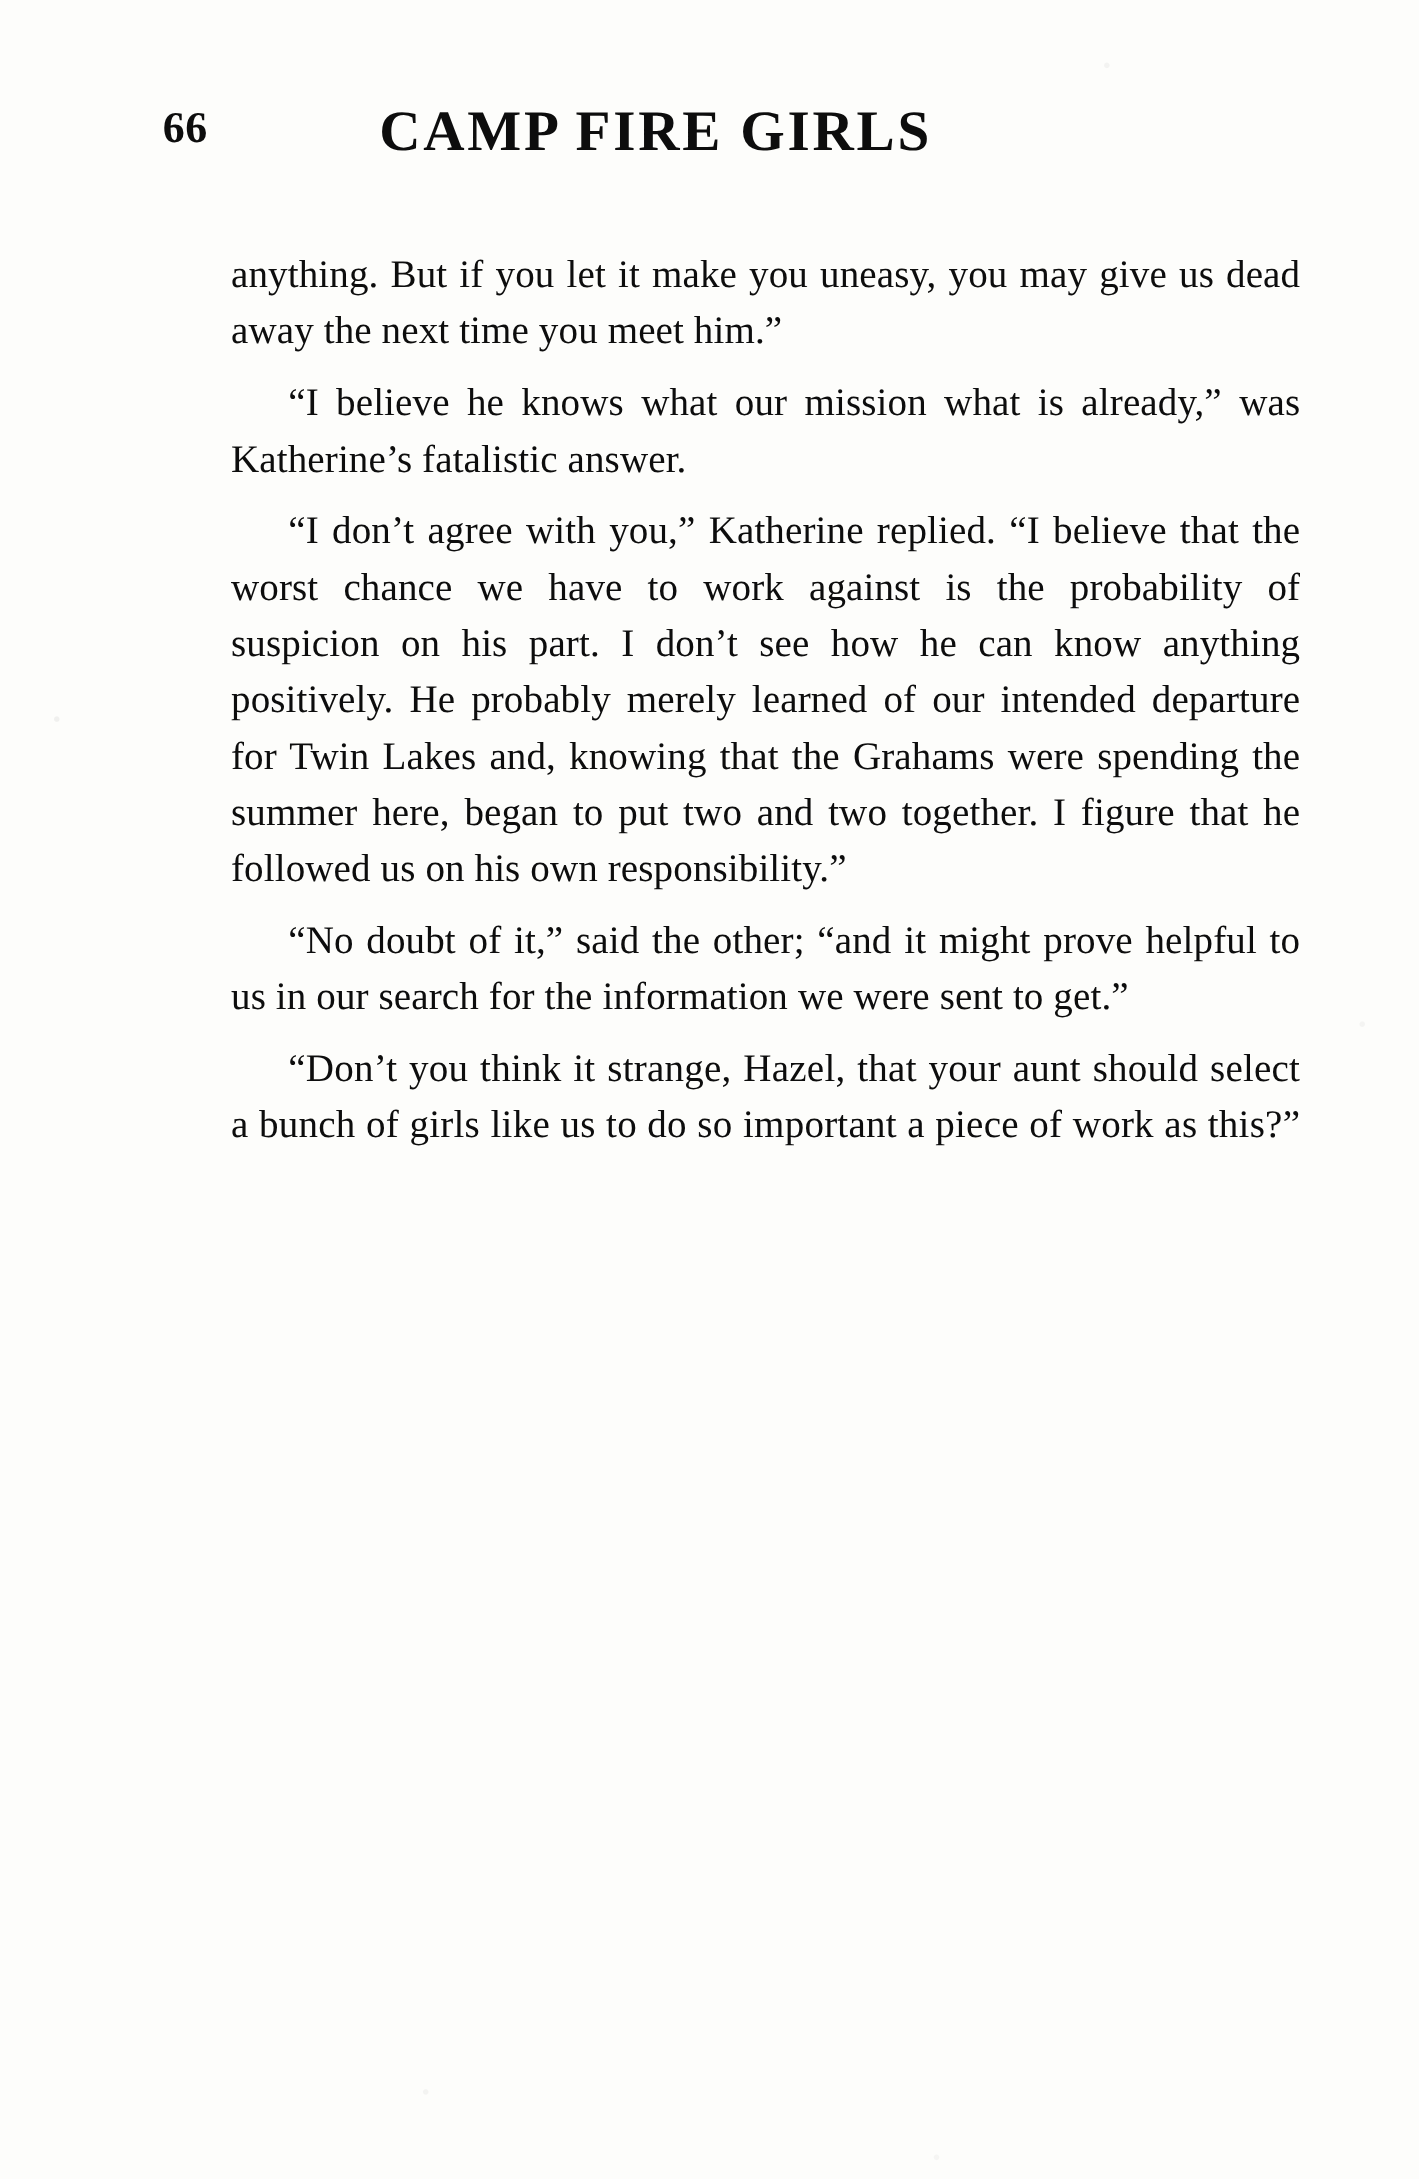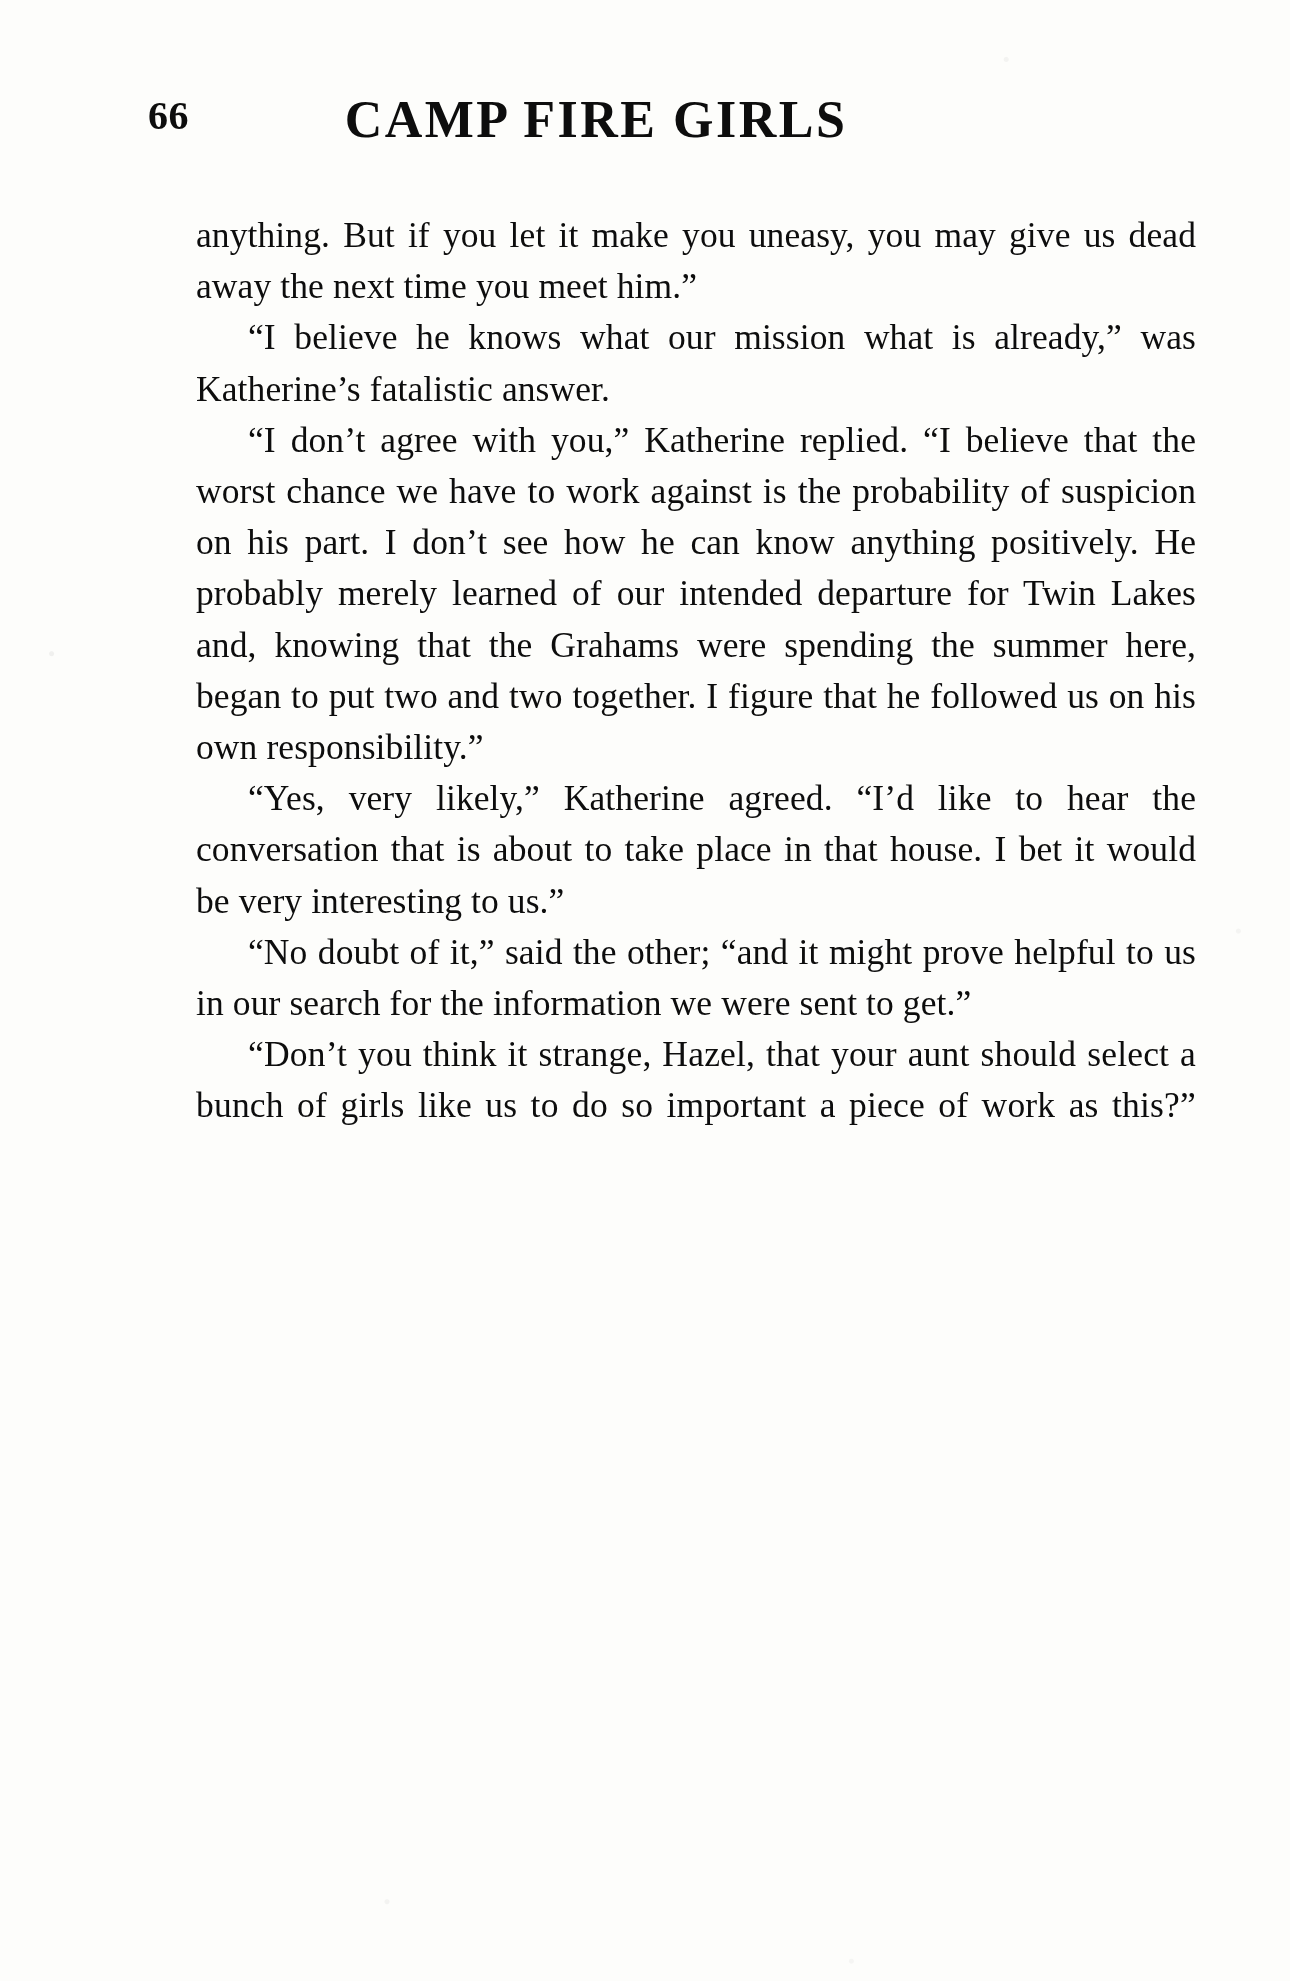--- a/index.html
+++ b/index.html
@@ -79,21 +79,21 @@
     top: 210px;
     width: 1000px;
     font-size: 35.5px;
     line-height: 51.2px;
     text-align: justify;
     text-align-last: left;
     font-family: "Liberation Serif", serif;
     letter-spacing: 0.1px;
   }
   .body-text p {
-    margin: 0;
+    margin: 14px;
     text-indent: 52px;
     text-align: justify;
     text-align-last: left;
   }
   .body-text p.cont {
     text-indent: 0;
   }
   .body-text p.last {
     text-align: justify;
     text-align-last: justify;
@@ -111,19 +111,18 @@
 
     <div class="header-row">
       <div class="folio">66</div>
       <div class="running-title">CAMP FIRE GIRLS</div>
     </div>
 
     <div class="body-text">
       <p class="cont">anything.   But if you let it make you uneasy, you may give us dead away the next time you meet him.”</p>
       <p>“I believe he knows what our mission what is already,” was Katherine’s fatalistic answer.</p>
       <p>“I don’t agree with you,” Katherine replied. “I believe that the worst chance we have to work against is the probability of suspicion on his part.   I don’t see how he can know anything positively.   He probably merely learned of our intended departure for Twin Lakes and, knowing that the Grahams were spending the summer here, began to put two and two together.   I figure that he followed us on his own responsibility.”</p>
-      <p>“Yes, very likely,” Katherine agreed.   “I’d like to hear the conversation that is about to take place in that house.   I bet it would be very interesting to us.”</p>
       <p>“No doubt of it,” said the other; “and it might prove helpful to us in our search for the information we were sent to get.”</p>
       <p class="last">“Don’t you think it strange, Hazel, that your aunt should select a bunch of girls like us to do so important a piece of work as this?”</p>
     </div>
 
   </div>
 </div>
 
 </body></html>

